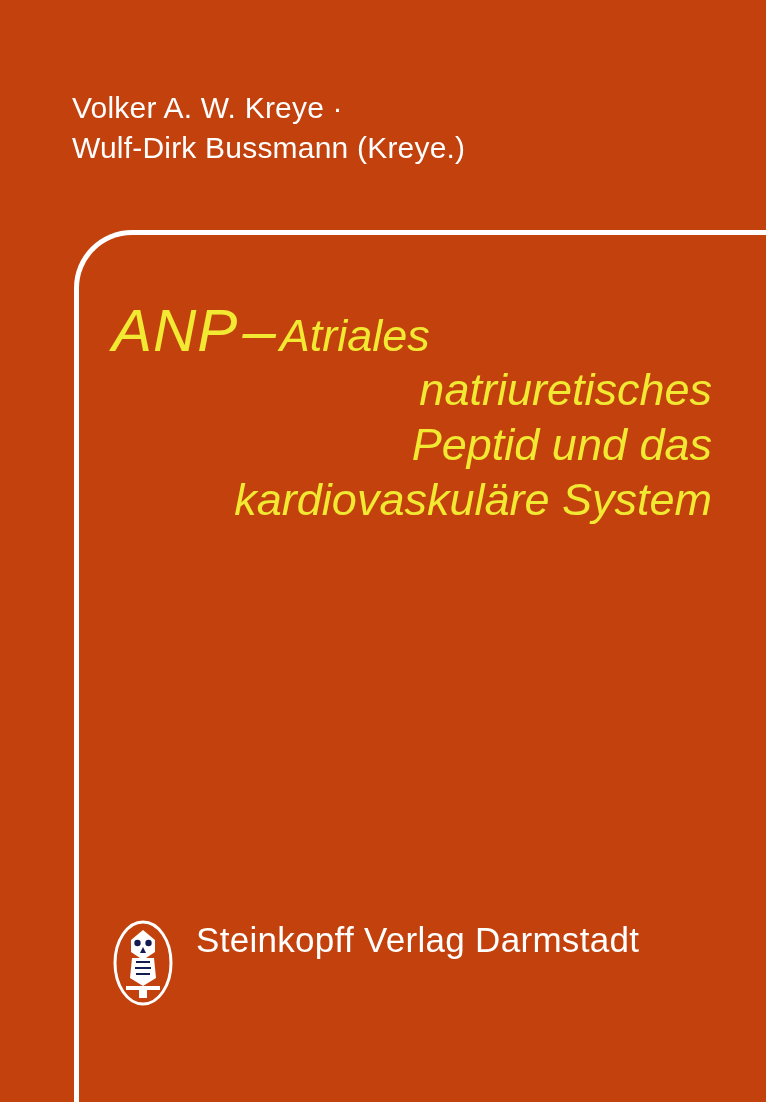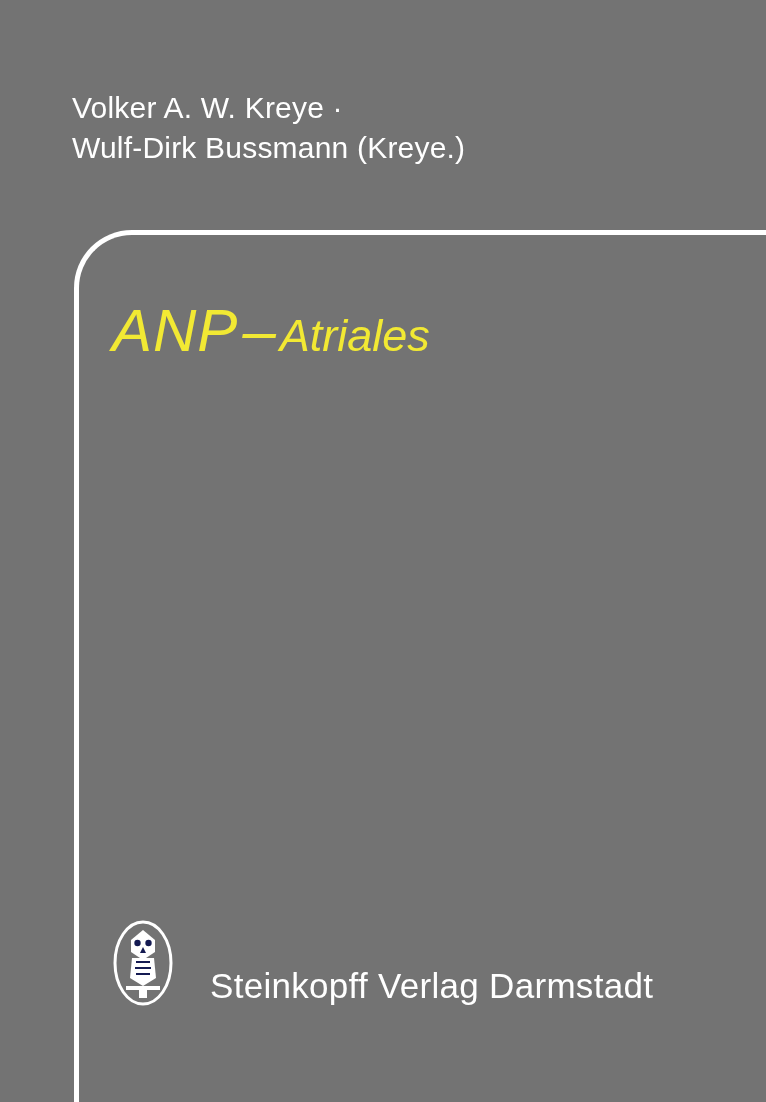--- a/index.html
+++ b/index.html
@@ -11,21 +11,21 @@
     width: 766px;
     height: 1102px;
     overflow: hidden;
     font-family: "Liberation Sans", sans-serif;
   }
 
   #cover {
     position: relative;
     width: 766px;
     height: 1102px;
-    background: #737373;
+    background: #c2410c;
     overflow: hidden;
   }
 
   
   #authors {
     position: absolute;
     left: 72px;
     top: 88px;
     width: 620px;
     color: #ffffff;
@@ -87,22 +87,22 @@
   #title .rest div {
     white-space: nowrap;
   }
 
   
   #publisher {
     position: absolute;
     left: 112px;
     top: 920px;
     display: flex;
-    align-items: flex-end;
-    gap: 36px;
+    align-items: flex-start;
+    gap: 22px;
   }
   #logo {
     width: 62px;
     height: 86px;
     position: relative;
     flex: 0 0 auto;
   }
   #logo svg { display: block; }
   #publisher-name {
     color: #ffffff;
@@ -120,20 +120,25 @@
     <div class="author-line">Volker A. W. Kreye ·</div>
     <div class="author-line">Wulf-Dirk Bussmann (Kreye.)</div>
   </div>
 
   <div id="frame"></div>
 
   <div id="title">
     <div class="line1">
       <span class="anp">ANP</span><span class="dash">–</span><span class="sub">Atriales</span>
     </div>
+    <div class="rest">
+      <div>natriuretisches</div>
+      <div>Peptid und das</div>
+      <div>kardiovaskuläre System</div>
+    </div>
   </div>
 
   <div id="publisher">
     <div id="logo">
       <svg width="62" height="86" viewBox="0 0 62 86" xmlns="http://www.w3.org/2000/svg">
 
         <ellipse cx="31" cy="43" rx="28" ry="41" fill="none" stroke="#ffffff" stroke-width="3"></ellipse>
 
         <path d="M19 20 L31 10 L43 20 L43 32 L31 40 L19 32 Z" fill="#ffffff"></path>
         <circle cx="25.5" cy="23" r="3.2" fill="#141a52"></circle>

